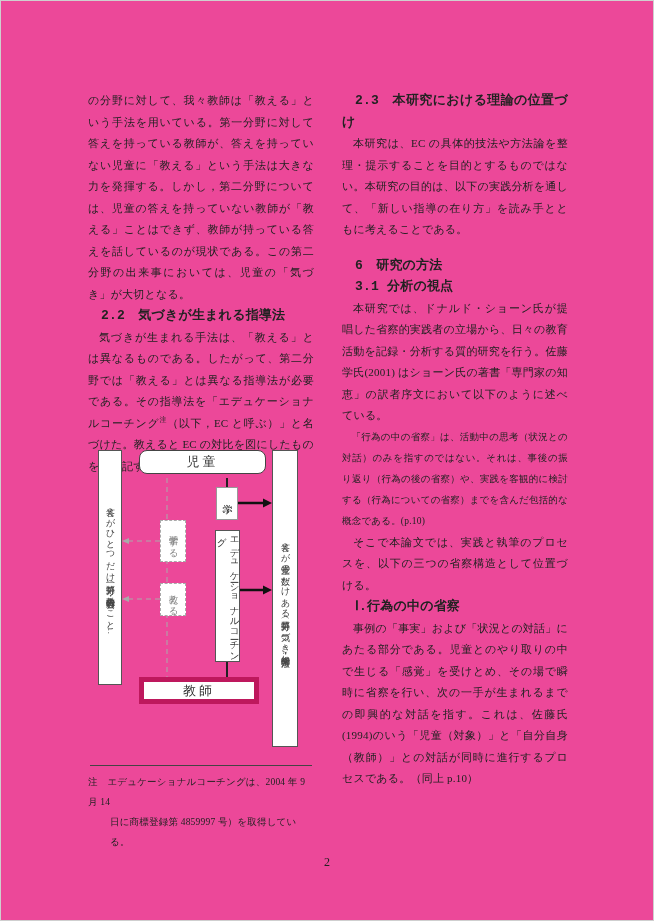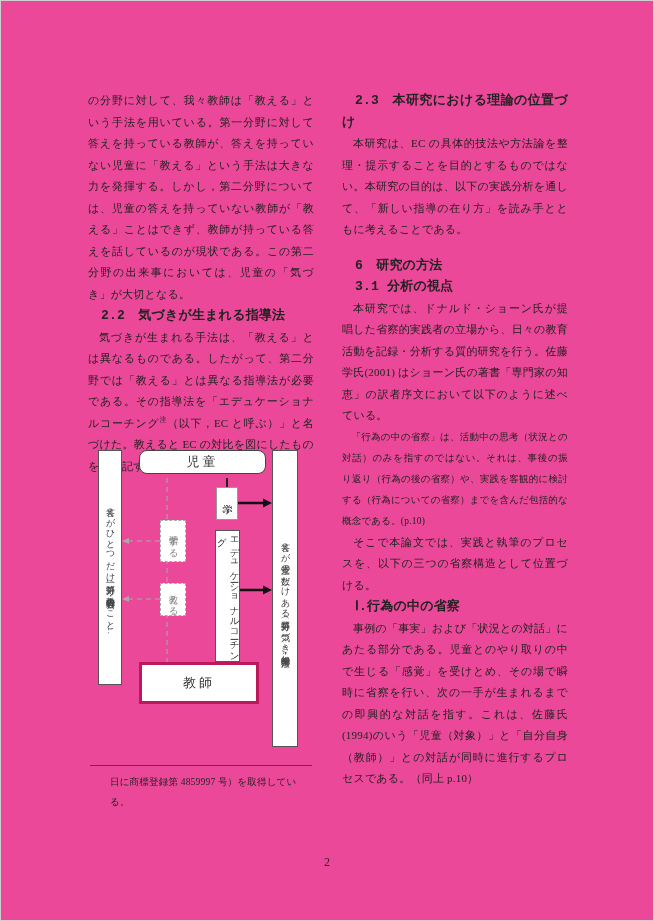--- a/index.html
+++ b/index.html
@@ -37,21 +37,21 @@
   }
   .diagram svg{position:absolute;left:0;top:0;z-index:1;}
   .dbox{
     position:absolute;z-index:2;background:#fff;box-sizing:border-box;
     display:flex;align-items:center;justify-content:center;
     font-family:"Liberation Serif","DejaVu Serif",serif;color:#333;
   }
   .hbox{font-size:13px;letter-spacing:3px;}
   .vtext{writing-mode:vertical-rl;}
   .box-child{left:51px;top:2px;width:127px;height:24px;border:1px solid #444;border-radius:8px;}
-  .box-teacher{left:51px;top:214px;width:120px;height:42px;border:3px solid #be185d;}
+  .box-teacher{left:51px;top:229px;width:120px;height:27px;border:5px solid #be185d;}
   .box-learn{left:128px;top:39px;width:22px;height:33px;border:1px solid #999;font-size:10px;letter-spacing:2px;}
   .box-study{left:72px;top:72px;width:26px;height:42px;border:1px dashed #aaa;color:#888;font-size:9.5px;letter-spacing:1px;}
   .box-teach{left:72px;top:135px;width:26px;height:33px;border:1px dashed #aaa;color:#888;font-size:9.5px;letter-spacing:1px;}
   .box-ec{left:127px;top:82px;width:25px;height:132px;border:1px solid #555;font-size:9.5px;letter-spacing:0.5px;}
   .band-left{left:10px;top:2px;width:24px;height:235px;border:1px solid #555;font-size:9px;letter-spacing:0.5px;color:#444;}
   .band-right{left:184px;top:2px;width:26px;height:297px;border:1px solid #555;font-size:9px;letter-spacing:0.5px;color:#444;}
   
   .footnote{
     position:absolute;left:88px;top:765px;width:226px;
     font-size:9.5px;line-height:20px;letter-spacing:0.2px;color:#222;
@@ -102,20 +102,21 @@
     <div class="dbox vtext box-learn">学ぶ</div>
     <div class="dbox vtext box-study">学習する</div>
     <div class="dbox vtext box-teach">教える</div>
     <div class="dbox vtext box-ec">エデュケーショナルコーチング</div>
     <div class="dbox hbox box-teacher">教師</div>
     <div class="dbox vtext band-right">答えが児童の数だけある（第二分野）　気づき・納得・学習方法…</div>
   </div>
 
   <div class="footnote">
     <hr class="footnote-rule">
+    <div class="fn1">注　エデュケーショナルコーチングは、2004 年 9 月 14</div>
     <div class="fn2">日に商標登録第 4859997 号）を取得している。</div>
   </div>
 
   <div class="col col-right">
     <p class="heading">2.3　本研究における理論の位置づけ</p>
     <p>本研究は、EC の具体的技法や方法論を整理・提示することを目的とするものではない。本研究の目的は、以下の実践分析を通して、「新しい指導の在り方」を読み手とともに考えることである。</p>
     <p class="heading gap-above">6　研究の方法</p>
     <p class="heading">3.1 分析の視点</p>
     <p>本研究では、ドナルド・ショーン氏が提唱した省察的実践者の立場から、日々の教育活動を記録・分析する質的研究を行う。佐藤学氏(2001) はショーン氏の著書「専門家の知恵」の訳者序文において以下のように述べている。</p>
     <p class="quote">「行為の中の省察」は、活動中の思考（状況との対話）のみを指すのではない。それは、事後の振り返り（行為の後の省察）や、実践を客観的に検討する（行為についての省察）までを含んだ包括的な概念である。(p.10)</p>

